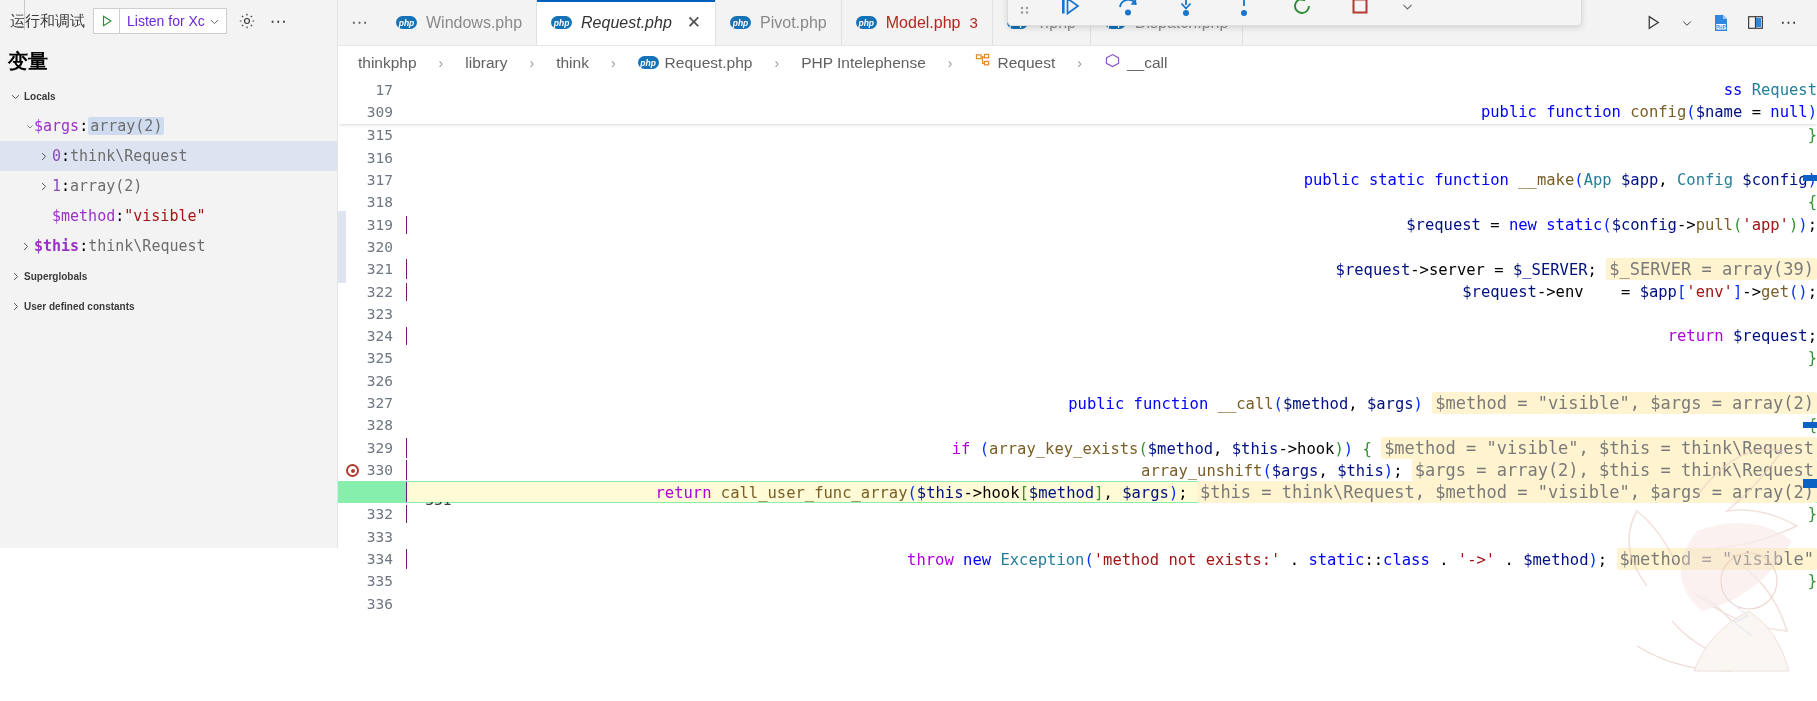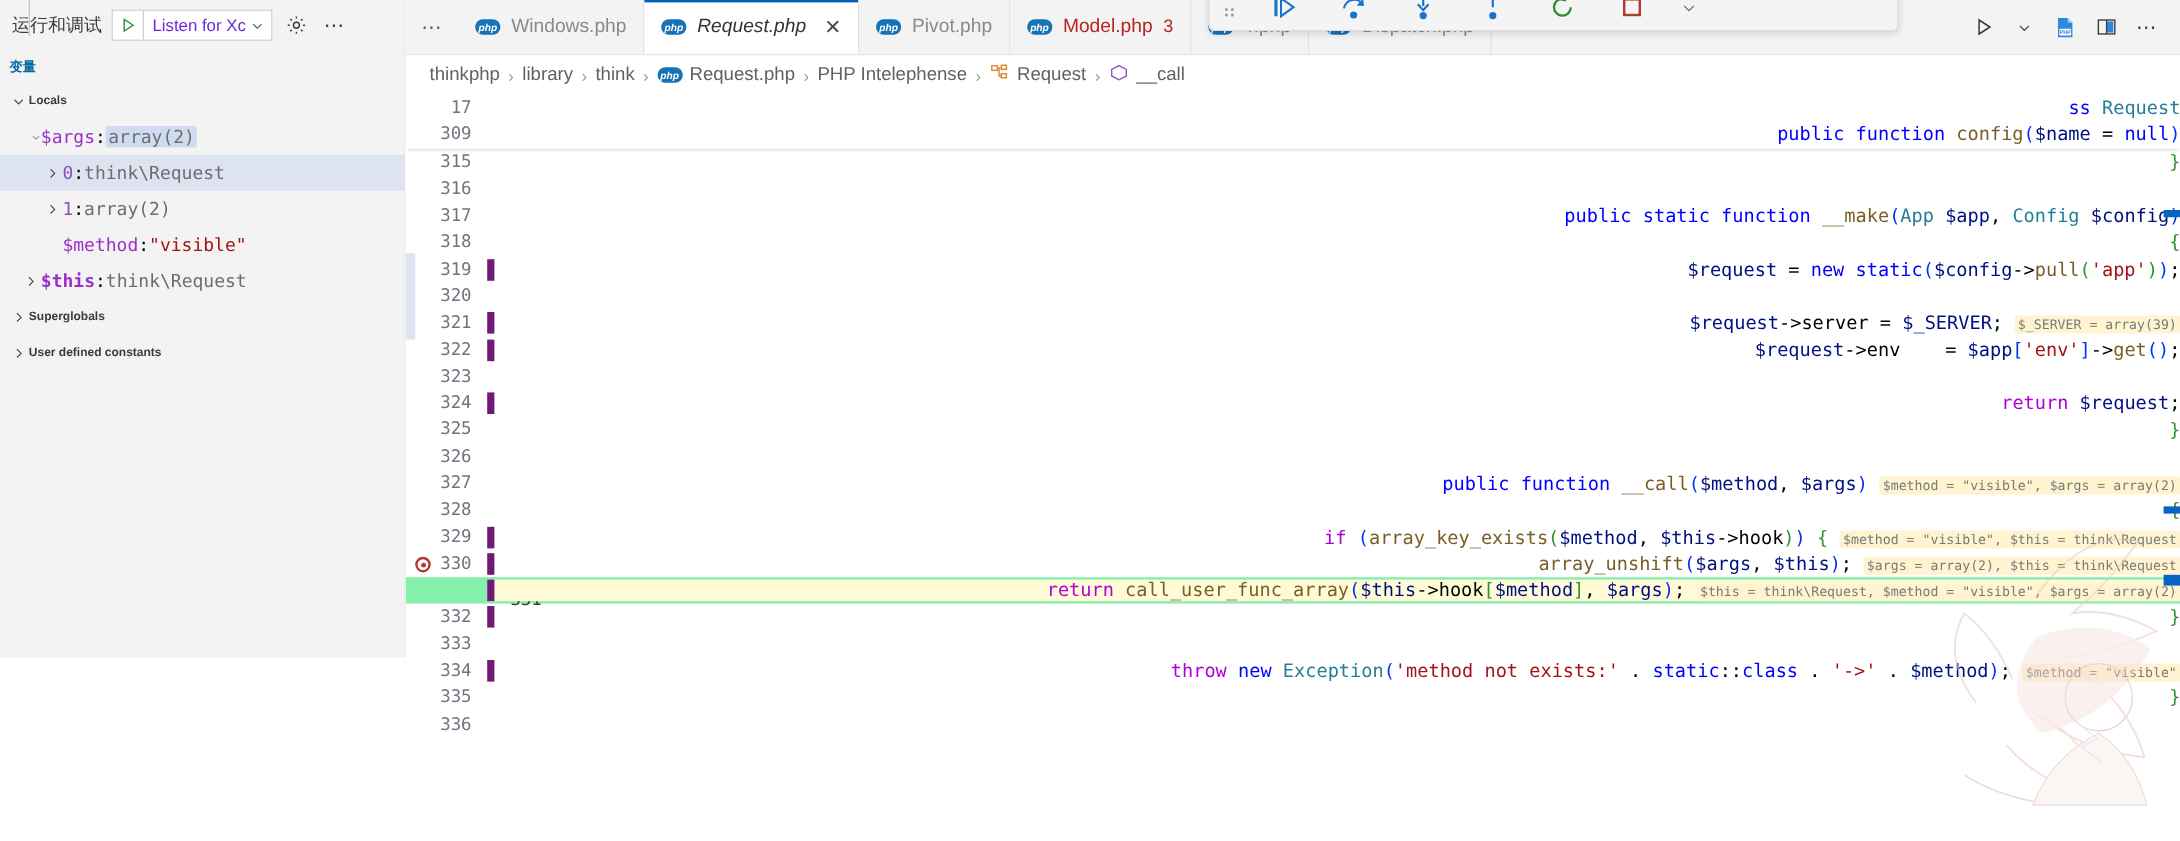--- a/index.html
+++ b/index.html
@@ -35,21 +35,21 @@
   }
   .launch-name{
     font-size:14px; color:#6d28d9; padding:0 4px 0 7px; white-space:nowrap;
   }
   .launch-caret{ padding:0 6px 0 0; color:#5a5a5a; font-size:11px; display:flex; align-items:center;}
   .gear-btn{ width:24px;height:24px; display:flex;align-items:center;justify-content:center; }
   .dots-btn{ width:24px;height:24px; display:flex;align-items:center;justify-content:center;
              color:#3b3b3b; font-size:17px; letter-spacing:1px; line-height:1; }
 
   .section-title{
-    font-size:11px; font-weight:bold; color:#0369a1;
+    font-size:20px; font-weight:bold; color:#000000;
     padding:6px 0 6px 8px;
   }
 
   .vrow{
     display:flex; align-items:center; height:30px;
     font-size:15px; color:#3b3b3b; padding-left:6px; white-space:nowrap;
     font-family:"DejaVu Sans Mono", monospace;
   }
   .vrow.sel{ background:#dde3f0; }
   .twisty{
@@ -117,21 +117,21 @@
     display:flex; align-items:flex-end; padding-bottom:6px; gap:2px;
     box-shadow:0 2px 6px rgba(0,0,0,.13);
     z-index:30;
   }
   .dbg-grip{ width:32px; display:flex;align-items:center;justify-content:center; }
   .dbg-btn{ width:56px;height:26px; display:flex;align-items:center;justify-content:center; }
   .dbg-caret{ width:34px;height:26px;display:flex;align-items:center;justify-content:center;color:#5a5a5a; }
 
   
   .breadcrumb{
-    height:33px; display:flex; align-items:center; padding-left:20px; gap:5px;
+    height:33px; display:flex; align-items:center; padding-left:20px; gap:20px;
     font-size:15.5px; color:#616161; background:#ffffff; white-space:nowrap;
   }
   .bc-sep{ color:#9a9a9a; font-size:14px; padding:0 2px; }
   .bc-item{ display:flex; align-items:center; gap:6px; }
 
   
   .code-wrap{ position:relative; height:622px; overflow:hidden; background:#ffffff; }
   .sticky{
     position:absolute; left:0; right:0; top:0; z-index:12; background:#ffffff;
     box-shadow:0 2px 3px -1px rgba(0,0,0,.16);
@@ -147,32 +147,32 @@
   }
   .bp{
     position:absolute; left:8px; top:4px; width:13px; height:13px; border-radius:50%;
     border:2px solid #b03a2e;
   }
   .bp::after{
     content:""; position:absolute; left:2.5px; top:2.5px; width:4px;height:4px;
     border-radius:50%; background:#b03a2e;
   }
   .ctext{ flex:1; padding-left:22px; position:relative;text-align:right; }
-  .ind-guide{ border-left:6px solid #701a75; }
+  .ind-guide{ border-left:1px solid #701a75; }
 
   .k{ color:#0000ff; }       
   .kr{ color:#af00db; }      
   .fn{ color:#795e26; }      
   .var{ color:#001080; }     
   .type{ color:#267f99; }    
   .str{ color:#a31515; }
   .punc{ color:#000000; }
   .br1{ color:#0431fa; }
   .br2{ color:#319331; }
-  .dbgval{ color:#7a7a7a; background:#fff4cf; border-radius:2px; padding:1px 3px; font-size:11px;}
+  .dbgval{ color:#7a7a7a; background:#fff4cf; border-radius:2px; padding:1px 3px; font-size:17px;}
   .hl-line{ background:#86efac; }
   .hl-line .ctext{ background:#fffbd6; }
   .bp-row .gutter{ color:#3b3b3b; }
 
   
   .vscroll{
     position:absolute; right:0; top:0; width:14px; height:701px; z-index:20;
   }
   .vmark{ position:absolute; right:0; width:14px; background:#0a62c4; }
 

